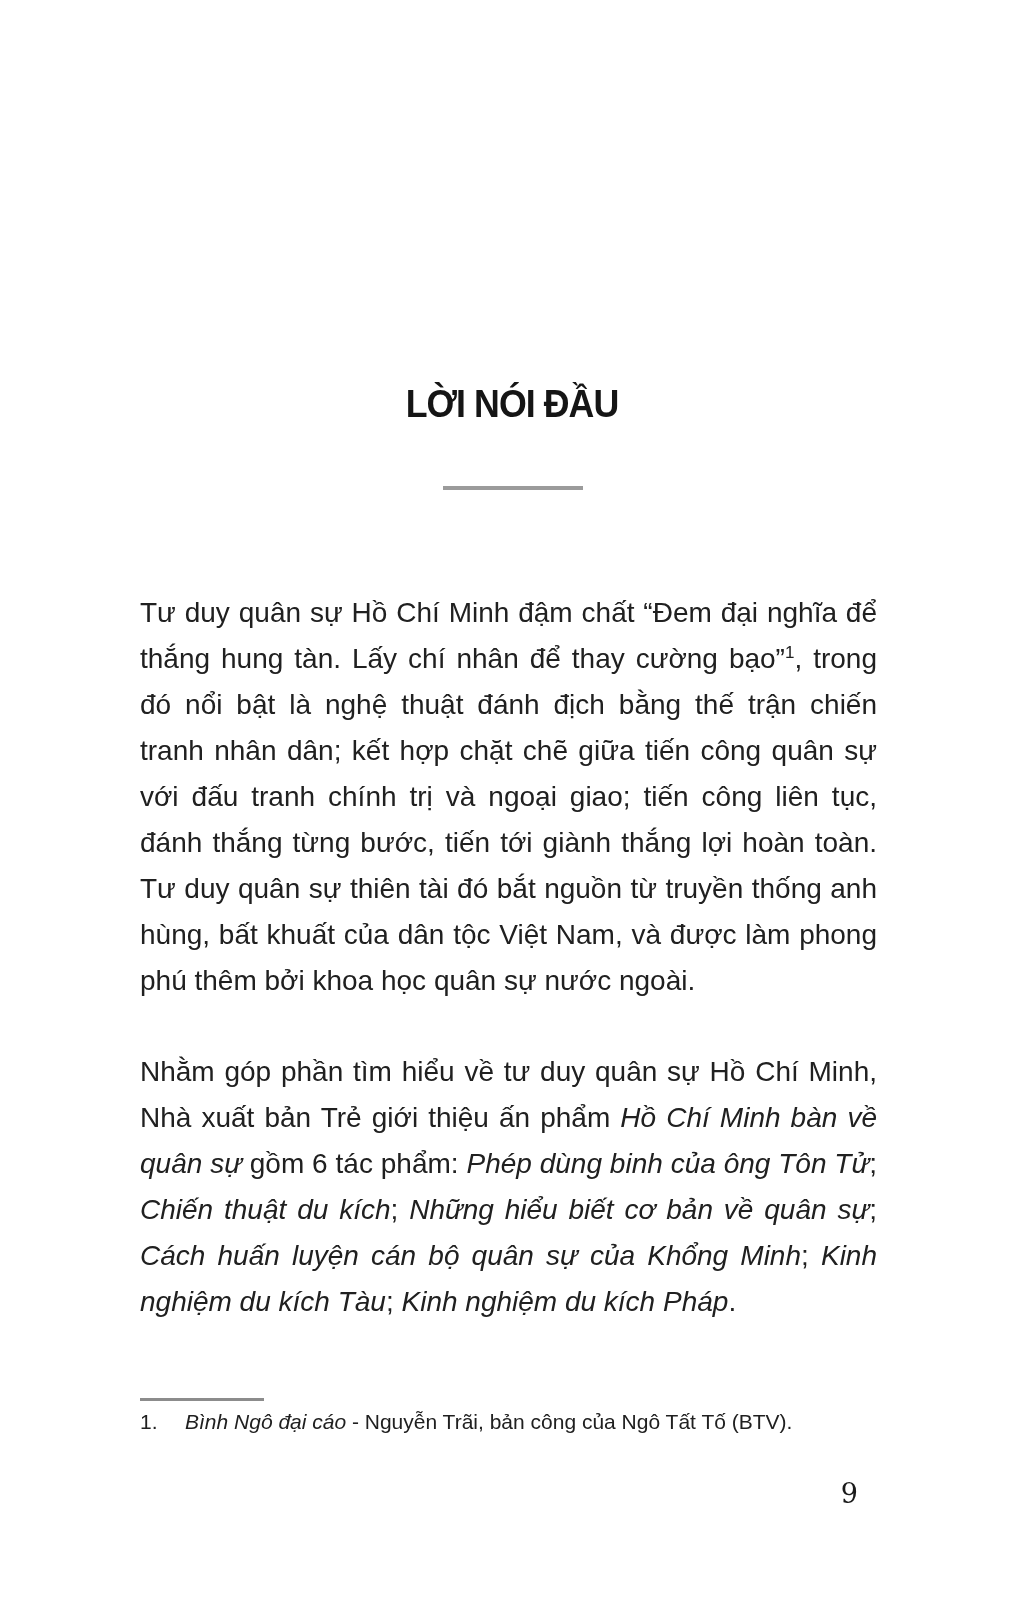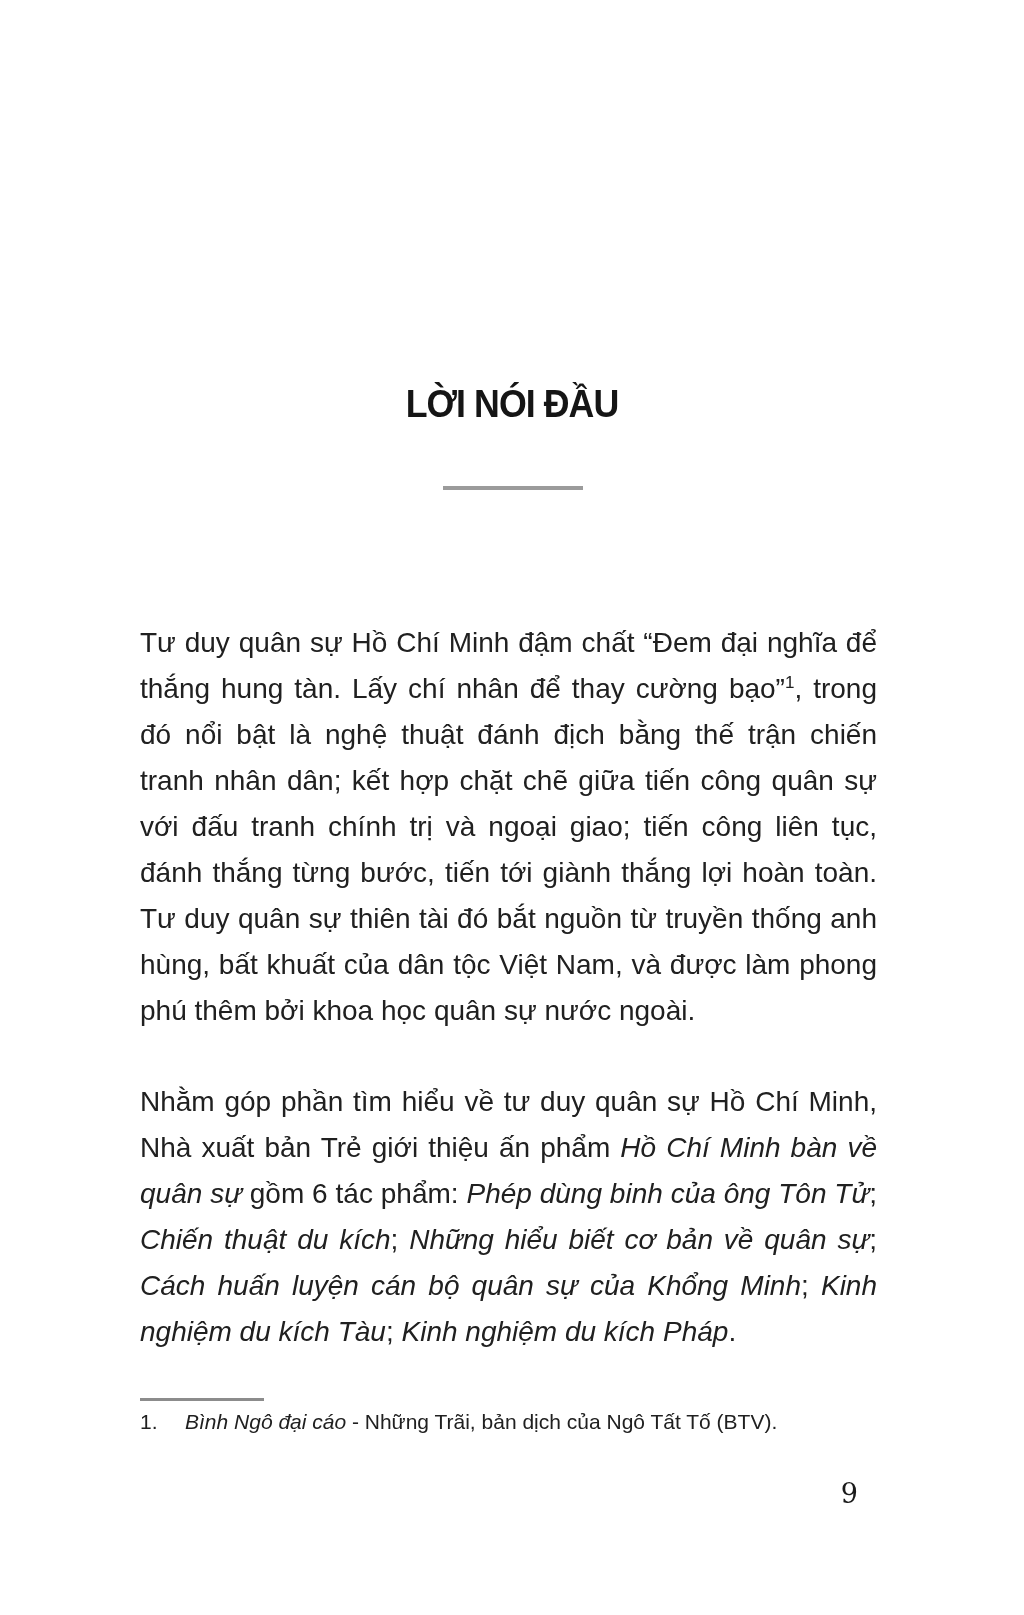--- a/index.html
+++ b/index.html
@@ -33,21 +33,21 @@
     position: absolute;
     left: 443px;
     top: 486px;
     width: 140px;
     height: 4px;
     background: #9b9b9b;
   }
   .body-text {
     position: absolute;
     left: 140px;
-    top: 620px;
+    top: 590px;
     width: 737px;
     font-size: 28px;
     line-height: 46px;
     text-align: justify;
     color: #202020;
   }
   .body-text p + p {
     margin-top: 45px;
   }
   .body-text .italic { font-style: italic; }
@@ -100,18 +100,18 @@
 
   <div class="body-text">
     <p><span>Tư duy quân sự Hồ Chí Minh đậm chất “Đem đại nghĩa để thắng hung tàn. Lấy chí nhân để thay cường bạo”</span><sup class="fn-ref">1</sup><span>, trong đó nổi bật là nghệ thuật đánh địch bằng thế trận chiến tranh nhân dân; kết hợp chặt chẽ giữa tiến công quân sự với đấu tranh chính trị và ngoại giao; tiến công liên tục, đánh thắng từng bước, tiến tới giành thắng lợi hoàn toàn. Tư duy quân sự thiên tài đó bắt nguồn từ truyền thống anh hùng, bất khuất của dân tộc Việt Nam, và được làm phong phú thêm bởi khoa học quân sự nước ngoài.</span></p>
     <p><span>Nhằm góp phần tìm hiểu về tư duy quân sự Hồ Chí Minh, Nhà xuất bản Trẻ giới thiệu ấn phẩm </span><span class="italic">Hồ Chí Minh bàn về quân sự</span><span> gồm 6 tác phẩm: </span><span class="italic">Phép dùng binh của ông Tôn Tử</span><span>; </span><span class="italic">Chiến thuật du kích</span><span>; </span><span class="italic">Những hiểu biết cơ bản về quân sự</span><span>; </span><span class="italic">Cách huấn luyện cán bộ quân sự của Khổng Minh</span><span>; </span><span class="italic">Kinh nghiệm du kích Tàu</span><span>; </span><span class="italic">Kinh nghiệm du kích Pháp</span><span>.</span></p>
   </div>
 
   <div class="footnote-rule"></div>
 
   <div class="footnote">
     <span class="fn-marker">1.</span>
-    <span class="fn-body"><span class="italic">Bình Ngô đại cáo</span><span> - Những Trãi, bản dịch của Ngô Tất Tố (BTV).</span></span>
+    <span class="fn-body"><span class="italic">Bình Ngô đại cáo</span><span> - Nguyễn Trãi, bản công của Ngô Tất Tố (BTV).</span></span>
   </div>
 
   <div class="page-number">9</div>
 
 </div>
 
 </body></html>

